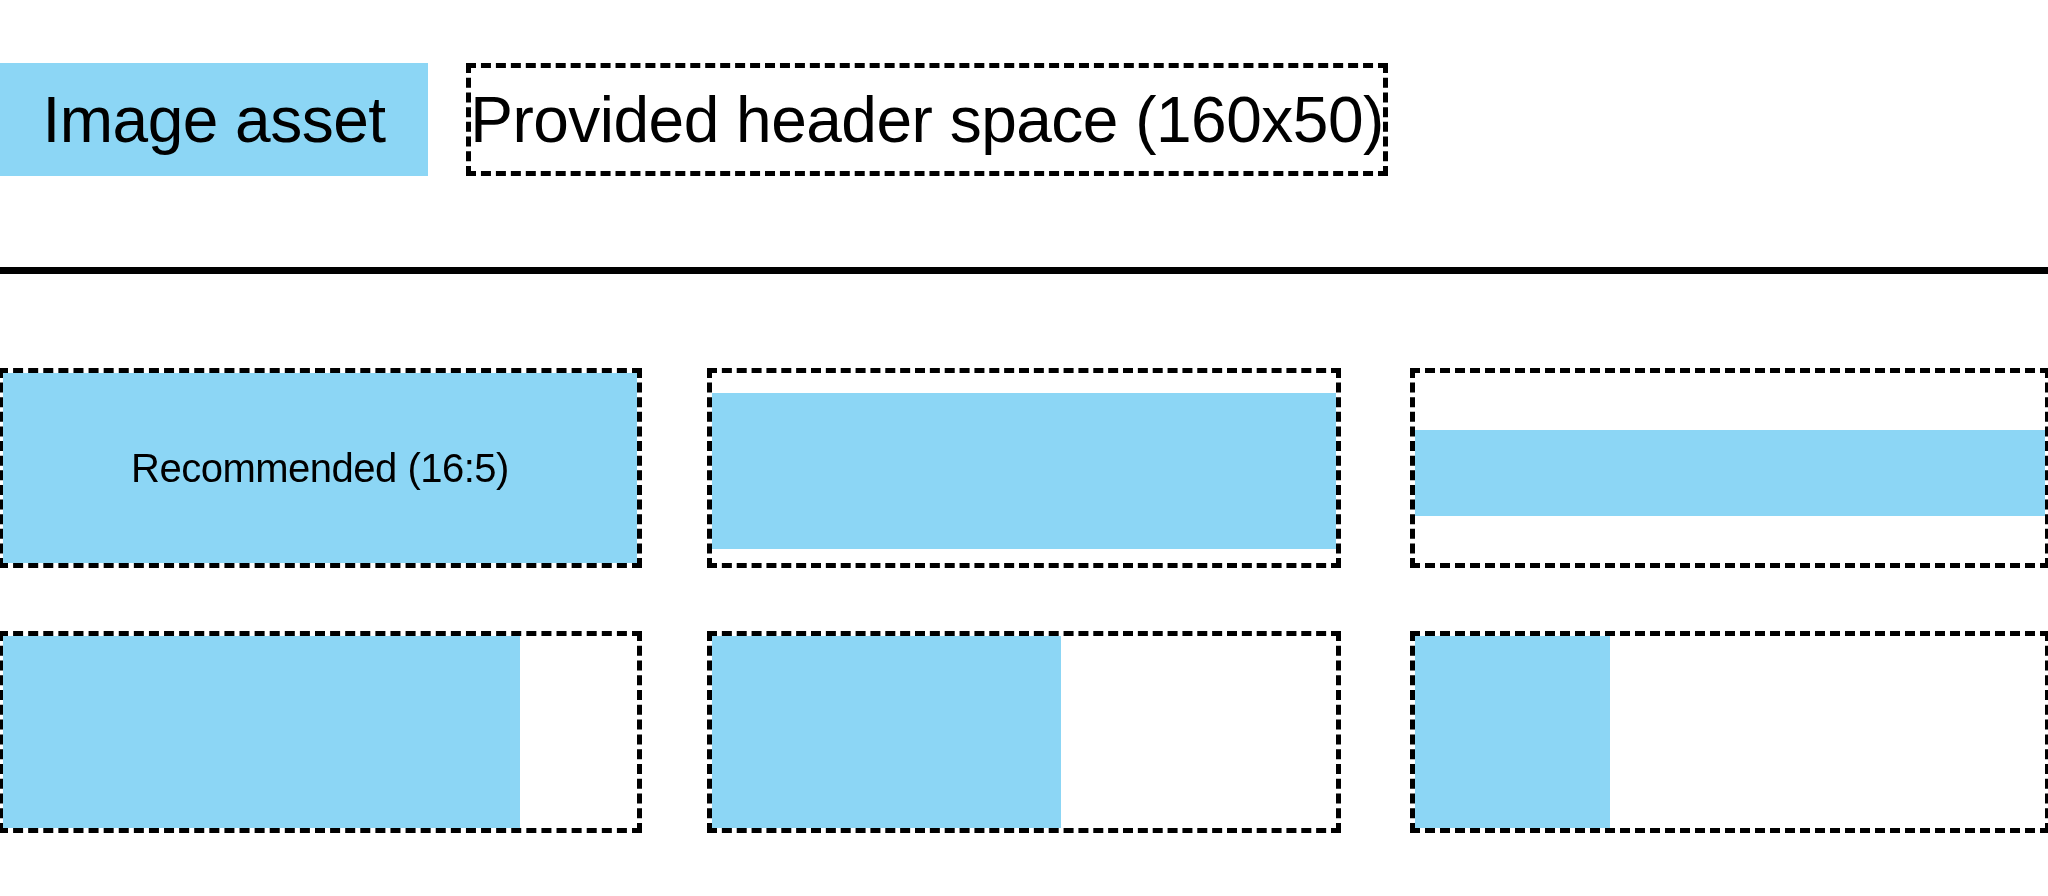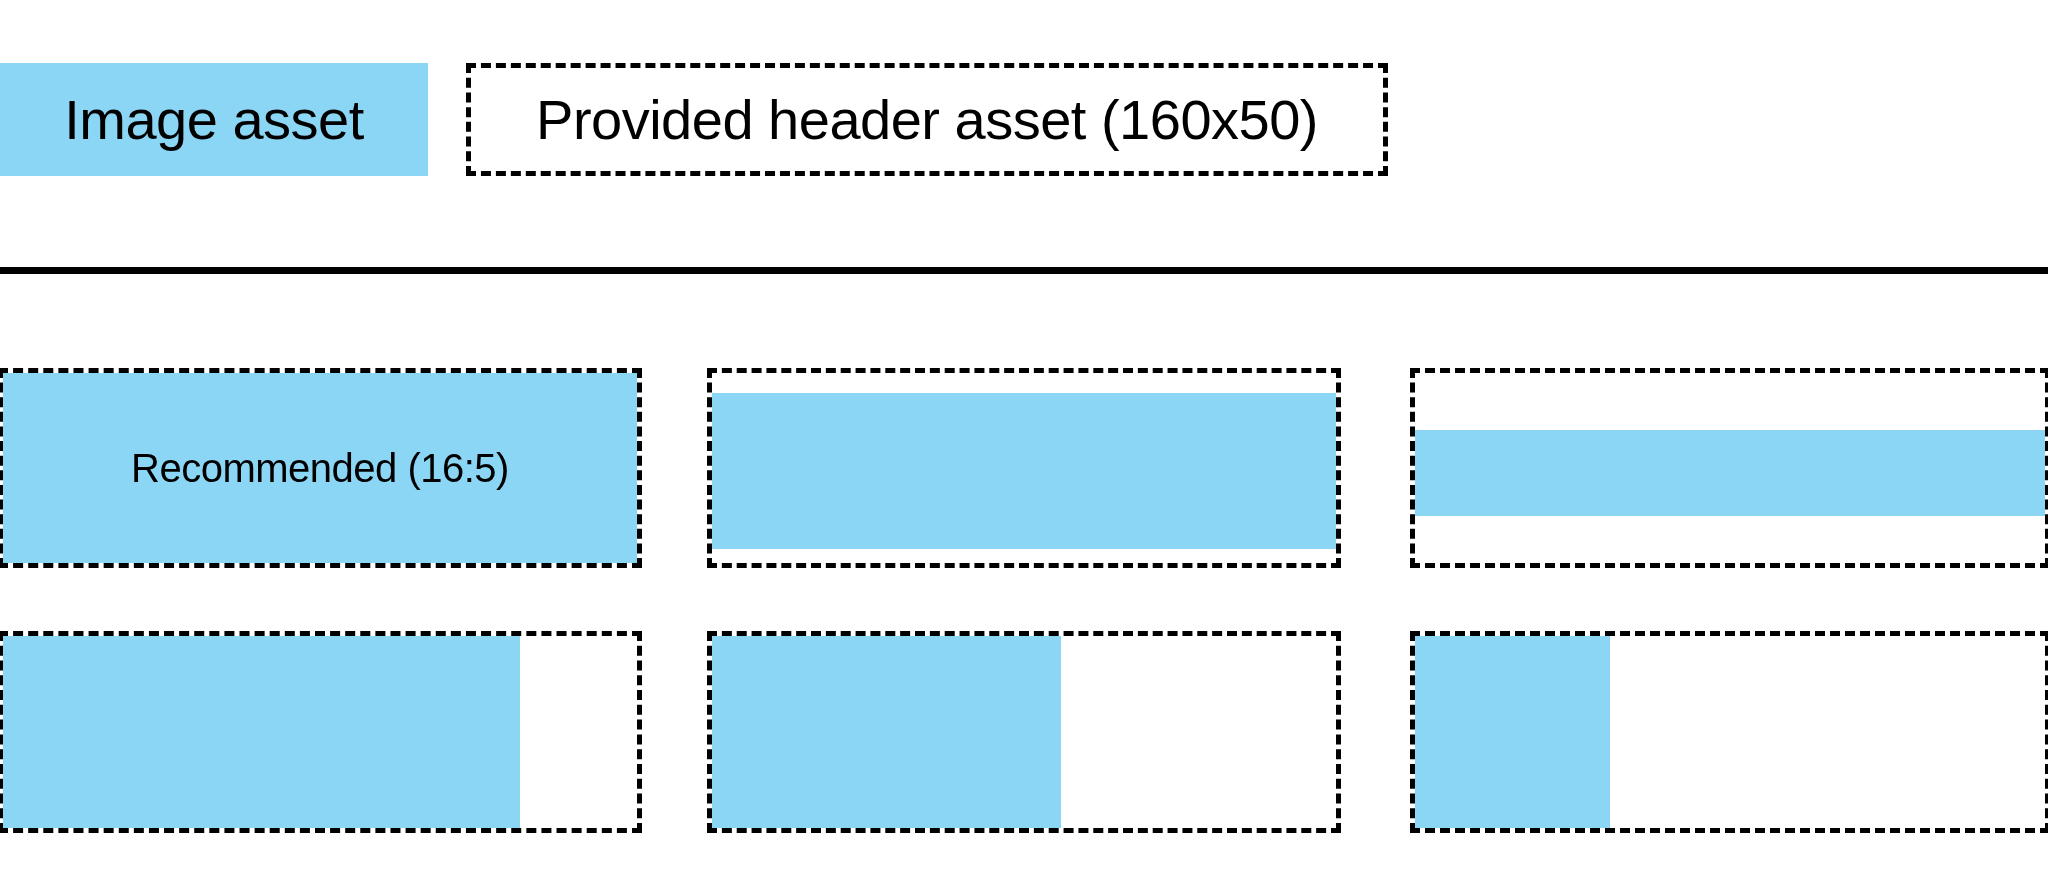--- a/index.html
+++ b/index.html
@@ -21,21 +21,21 @@
     background:var(--asset-blue);
     display:flex;align-items:center;justify-content:center;
   }
   .legend-box{
     position:absolute;left:466px;top:63px;width:922px;height:113px;
     box-sizing:border-box;border:5px dashed var(--ink);
     display:flex;align-items:center;justify-content:center;
     background:var(--bg);
   }
   .legend-text{
-    font-size:56px;font-weight:500;letter-spacing:-0.5px;white-space:nowrap;
+    font-size:64px;font-weight:500;letter-spacing:-0.5px;white-space:nowrap;
   }
   .divider{
     position:absolute;left:0;top:267px;width:2048px;height:7px;
     background:var(--ink);
   }
   .tile{
     position:absolute;
     box-sizing:border-box;border:5px dashed var(--ink);
     background:var(--bg);
   }
@@ -58,21 +58,21 @@
 </head>
 <body>
 
 <div class="canvas">
 
   <div class="legend-swatch">
     <span class="legend-text">Image asset</span>
   </div>
 
   <div class="legend-box">
-    <span class="legend-text">Provided header asset (160x50)</span>
+    <span class="legend-text">Provided header space (160x50)</span>
   </div>
 
   <div class="divider"></div>
 
   <div class="tile r1c1">
     <div class="fill" style="left: 0%; top: 0%; width: 100%; height: 100%;"></div>
     <div class="tile-label">Recommended (16:5)</div>
   </div>
 
   <div class="tile r1c2">

